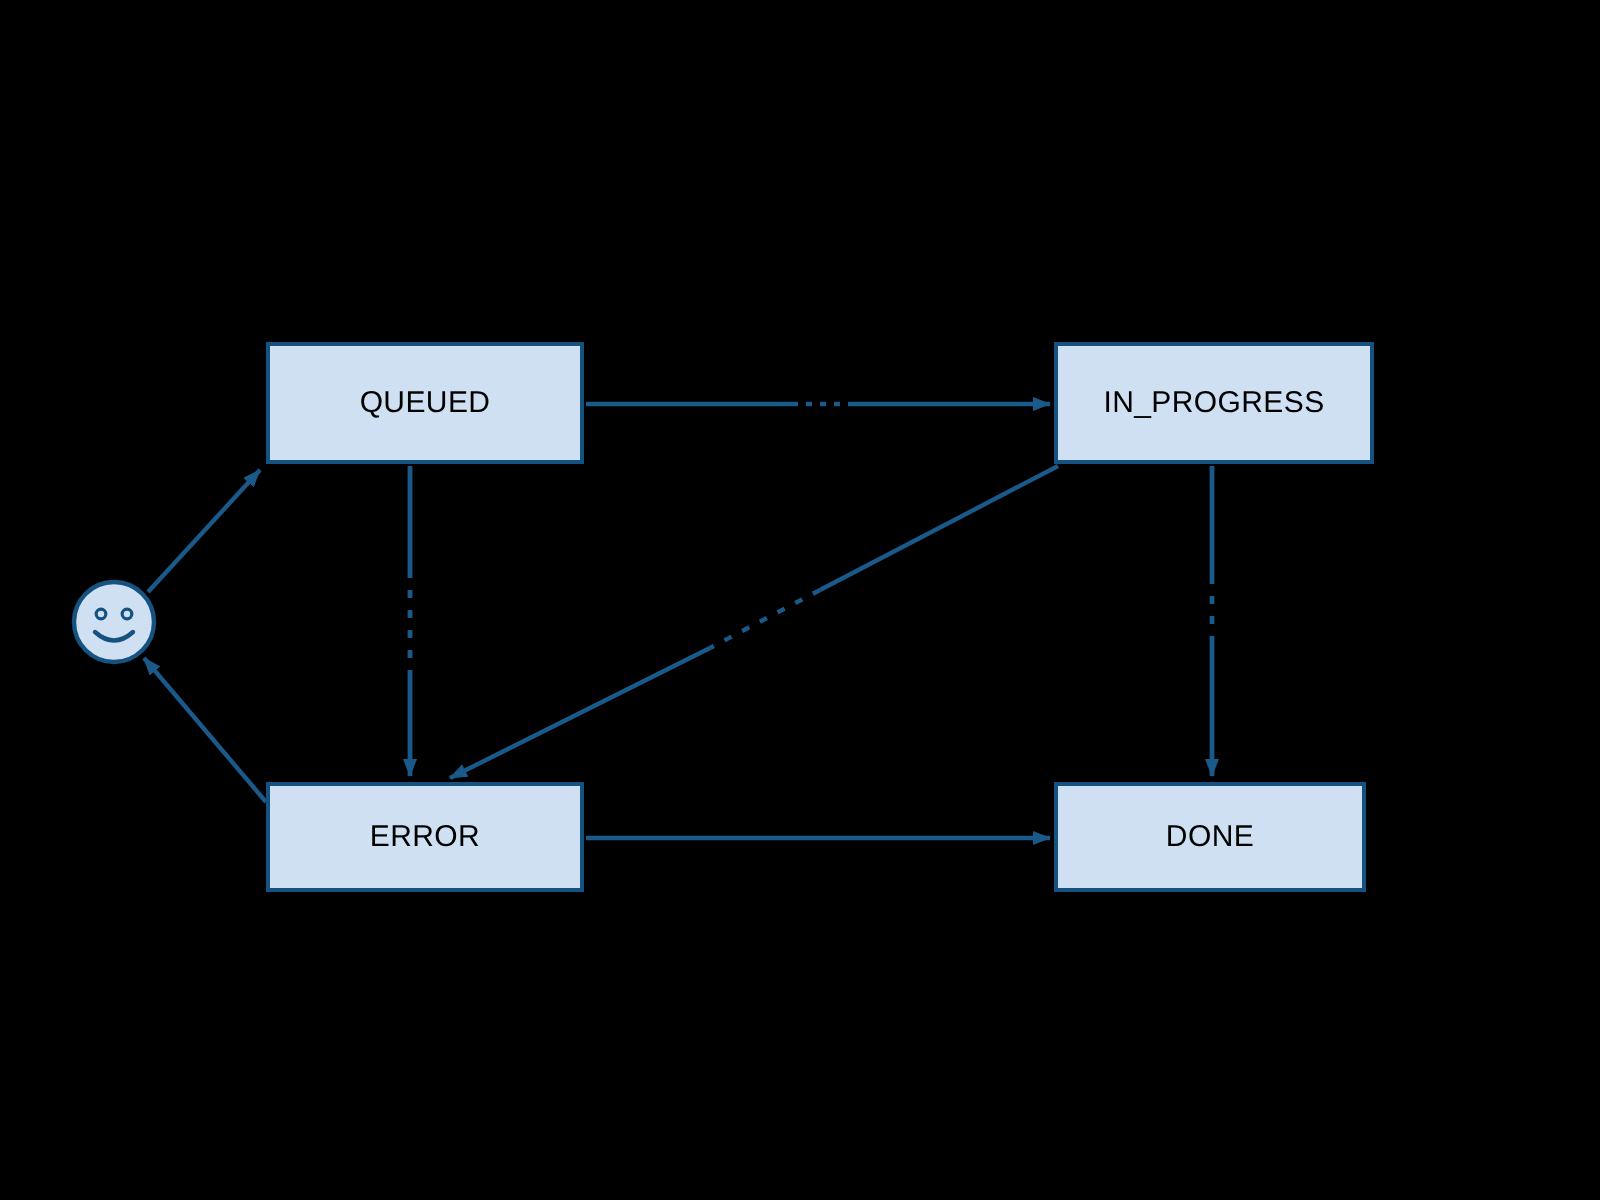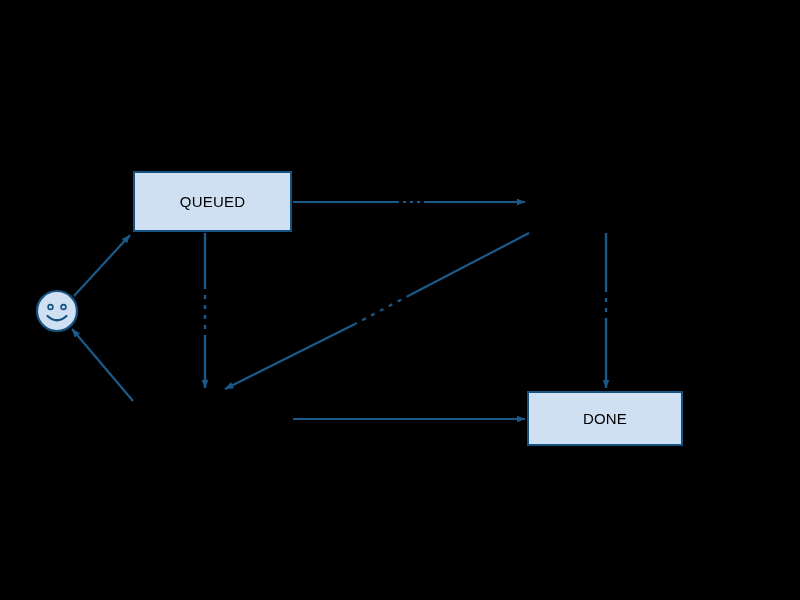--- a/index.html
+++ b/index.html
@@ -100,21 +100,27 @@
       <circle cx="15.5" cy="18" r="2.4" fill="#cfe0f3" stroke="#15527f" stroke-width="1.6"></circle>
       <circle cx="28.5" cy="18" r="2.4" fill="#cfe0f3" stroke="#15527f" stroke-width="1.6"></circle>
       <path d="M12.5,27 Q22,35.5 31.5,27" fill="none" stroke="#15527f" stroke-width="2.2" stroke-linecap="round"></path>
     </svg>
   </div>
 
   <div class="node-box" style="left:133px; top:148px; width:159px; height:61px;">
     <span class="node-label">QUEUED</span>
   </div>
 
+  <div class="node-box" style="left:527px; top:148px; width:160px; height:61px;">
+    <span class="node-label">IN_PROGRESS</span>
+  </div>
 
+  <div class="node-box" style="left:133px; top:368px; width:159px; height:55px;">
+    <span class="node-label">ERROR</span>
+  </div>
 
   <div class="node-box" style="left:527px; top:368px; width:156px; height:55px;">
     <span class="node-label">DONE</span>
   </div>
 
   <span class="edge-label" style="left:410px; top:179px;"></span>
   <span class="edge-label" style="left:205px; top:288px;"></span>
   <span class="edge-label" style="left:383px; top:287px;"></span>
   <span class="edge-label" style="left:606px; top:280px;"></span>
 

